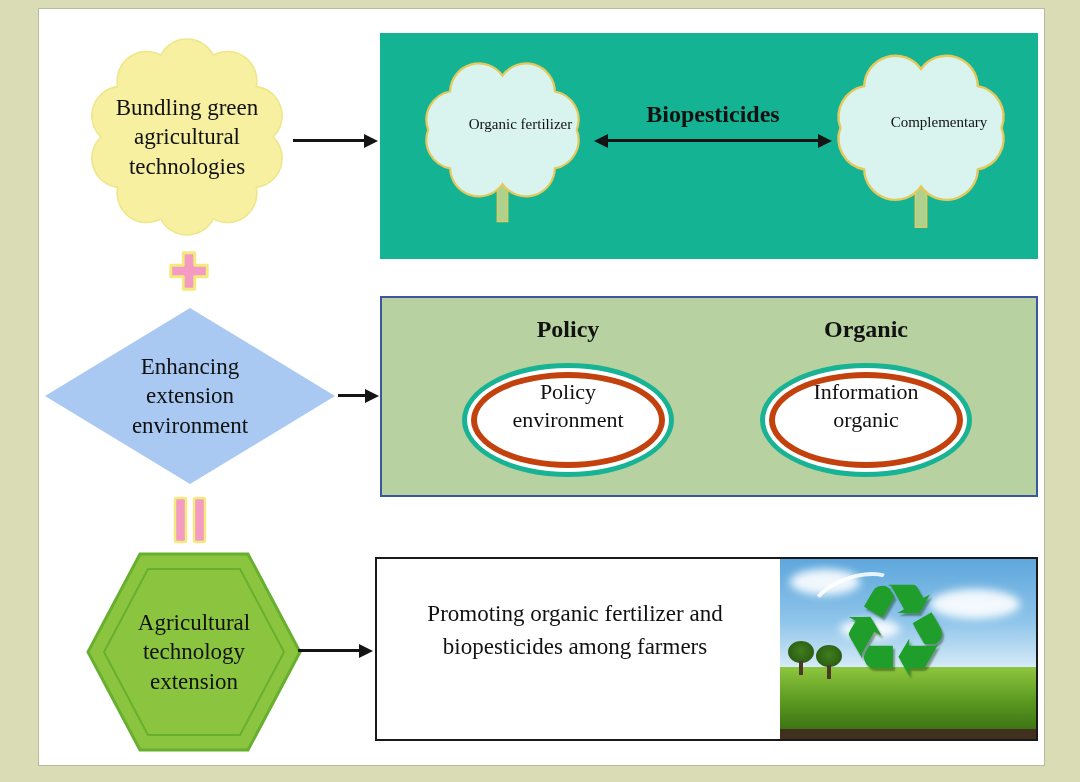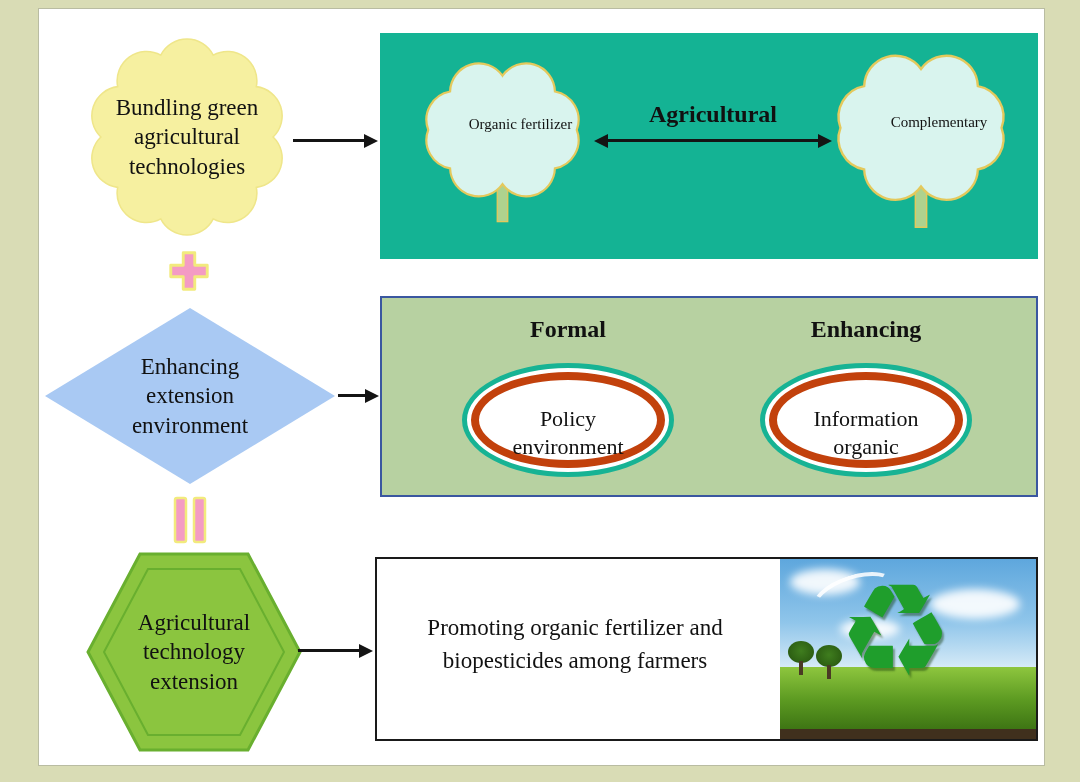--- a/index.html
+++ b/index.html
@@ -60,27 +60,27 @@
   .tree .center-label { position: absolute; left: 8%; right: 8%; top: 10%; height: 58%; font-size: 15px; margin-left: 36px; }
   .complementary { left: 597px; top: 101px; width: 232px; text-align: center; font-size: 24px; font-weight: bold; }
 
   .env-box { left: 380px; top: 296px; width: 658px; height: 201px; background: #b7d1a1; border: 2px solid #3a57a0; }
   .env-header { position: absolute; width: 212px; text-align: center; font-size: 24px; font-weight: bold; top: 316px; }
   .oval {
     position: absolute; width: 212px; height: 114px; top: 363px;
     border-radius: 50%; border: 5px solid #17b394; background: #fff;
   }
   .oval .inner {
-    position: absolute; inset: 4px; border-radius: 50%; border: 8px solid #c2410c;
-    display: flex; align-items: flex-end; justify-content: center; text-align: center;
+    position: absolute; inset: 4px; border-radius: 50%; border: 6px solid #c2410c;
+    display: flex; align-items: flex-start; justify-content: center; text-align: center;
     font-size: 22px; line-height: 1.25; padding: 0 14px;
   }
 
   .outcome-box { left: 375px; top: 557px; width: 663px; height: 184px; background: #fff; border: 2px solid #1a1a1a; }
-  .outcome-text { left: 405px; top: 611px; width: 340px; font-size: 23px; line-height: 1.45; }
+  .outcome-text { left: 405px; top: 597px; width: 340px; font-size: 23px; line-height: 1.45; }
 
   
   .photo { left: 780px; top: 559px; width: 256px; height: 180px; overflow: hidden; }
   .photo .sky { position: absolute; inset: 0; background: linear-gradient(180deg,#5ea7dd 0%, #8fc5ea 35%, #cfe7f6 58%, #e9f4fb 64%); }
   .photo .pcloud { position: absolute; background: rgba(255,255,255,.9); border-radius: 50%; filter: blur(4px); }
   .photo .grass { position: absolute; left: 0; right: 0; bottom: 0; height: 40%;
     background: linear-gradient(180deg,#8ec63e 0%, #5d9b22 45%, #33680f 100%); }
   .photo .soil { position: absolute; left: 0; right: 0; bottom: 0; height: 10px; background: #40301d; }
   .photo .recycle {
     position: absolute; left: 58px; top: 8px; font-size: 128px; line-height: 1;
@@ -137,34 +137,34 @@
   <div class="abs teal-box"></div>
 
   <div class="tree" style="left:415px;top:60px;width:175px;height:166px">
     <svg viewBox="0 0 200 190">
       <rect x="94" y="135" width="12" height="50" fill="#aed28e" stroke="#e4c95c" stroke-width="1.5"></rect>
       <path d="M185,80 A33,33 0 0 1 160,124 A33,33 0 0 1 100,142 A33,33 0 0 1 40,124 A33,33 0 0 1 15,80 A33,33 0 0 1 40,36 A33,33 0 0 1 100,18 A33,33 0 0 1 160,36 A33,33 0 0 1 185,80 Z" fill="#d9f4ee" stroke="#e4c95c" stroke-width="2.5"></path>
     </svg>
     <div class="center-label">Organic fertilizer</div>
   </div>
 
-  <div class="abs complementary">Agricultural</div>
+  <div class="abs complementary">Biopesticides</div>
   <div class="darrow" style="left:607px;top:139px;width:212px"></div>
 
   <div class="tree" style="left:826px;top:52px;width:190px;height:180px">
     <svg viewBox="0 0 200 190">
       <rect x="94" y="135" width="12" height="50" fill="#aed28e" stroke="#e4c95c" stroke-width="1.5"></rect>
       <path d="M185,80 A33,33 0 0 1 160,124 A33,33 0 0 1 100,142 A33,33 0 0 1 40,124 A33,33 0 0 1 15,80 A33,33 0 0 1 40,36 A33,33 0 0 1 100,18 A33,33 0 0 1 160,36 A33,33 0 0 1 185,80 Z" fill="#d9f4ee" stroke="#e4c95c" stroke-width="2.5"></path>
     </svg>
     <div class="center-label">Complementary</div>
   </div>
 
   <div class="abs env-box"></div>
-  <div class="env-header" style="left:462px">Formal</div>
-  <div class="env-header" style="left:760px">Enhancing</div>
+  <div class="env-header" style="left:462px">Policy</div>
+  <div class="env-header" style="left:760px">Organic</div>
 
   <div class="oval" style="left:462px">
     <div class="inner">
       <span style="display:block;width:150px">Policy environment</span>
     </div>
   </div>
   <div class="oval" style="left:760px">
     <div class="inner">
       <span style="display:block;width:160px">Information organic</span>
     </div>

